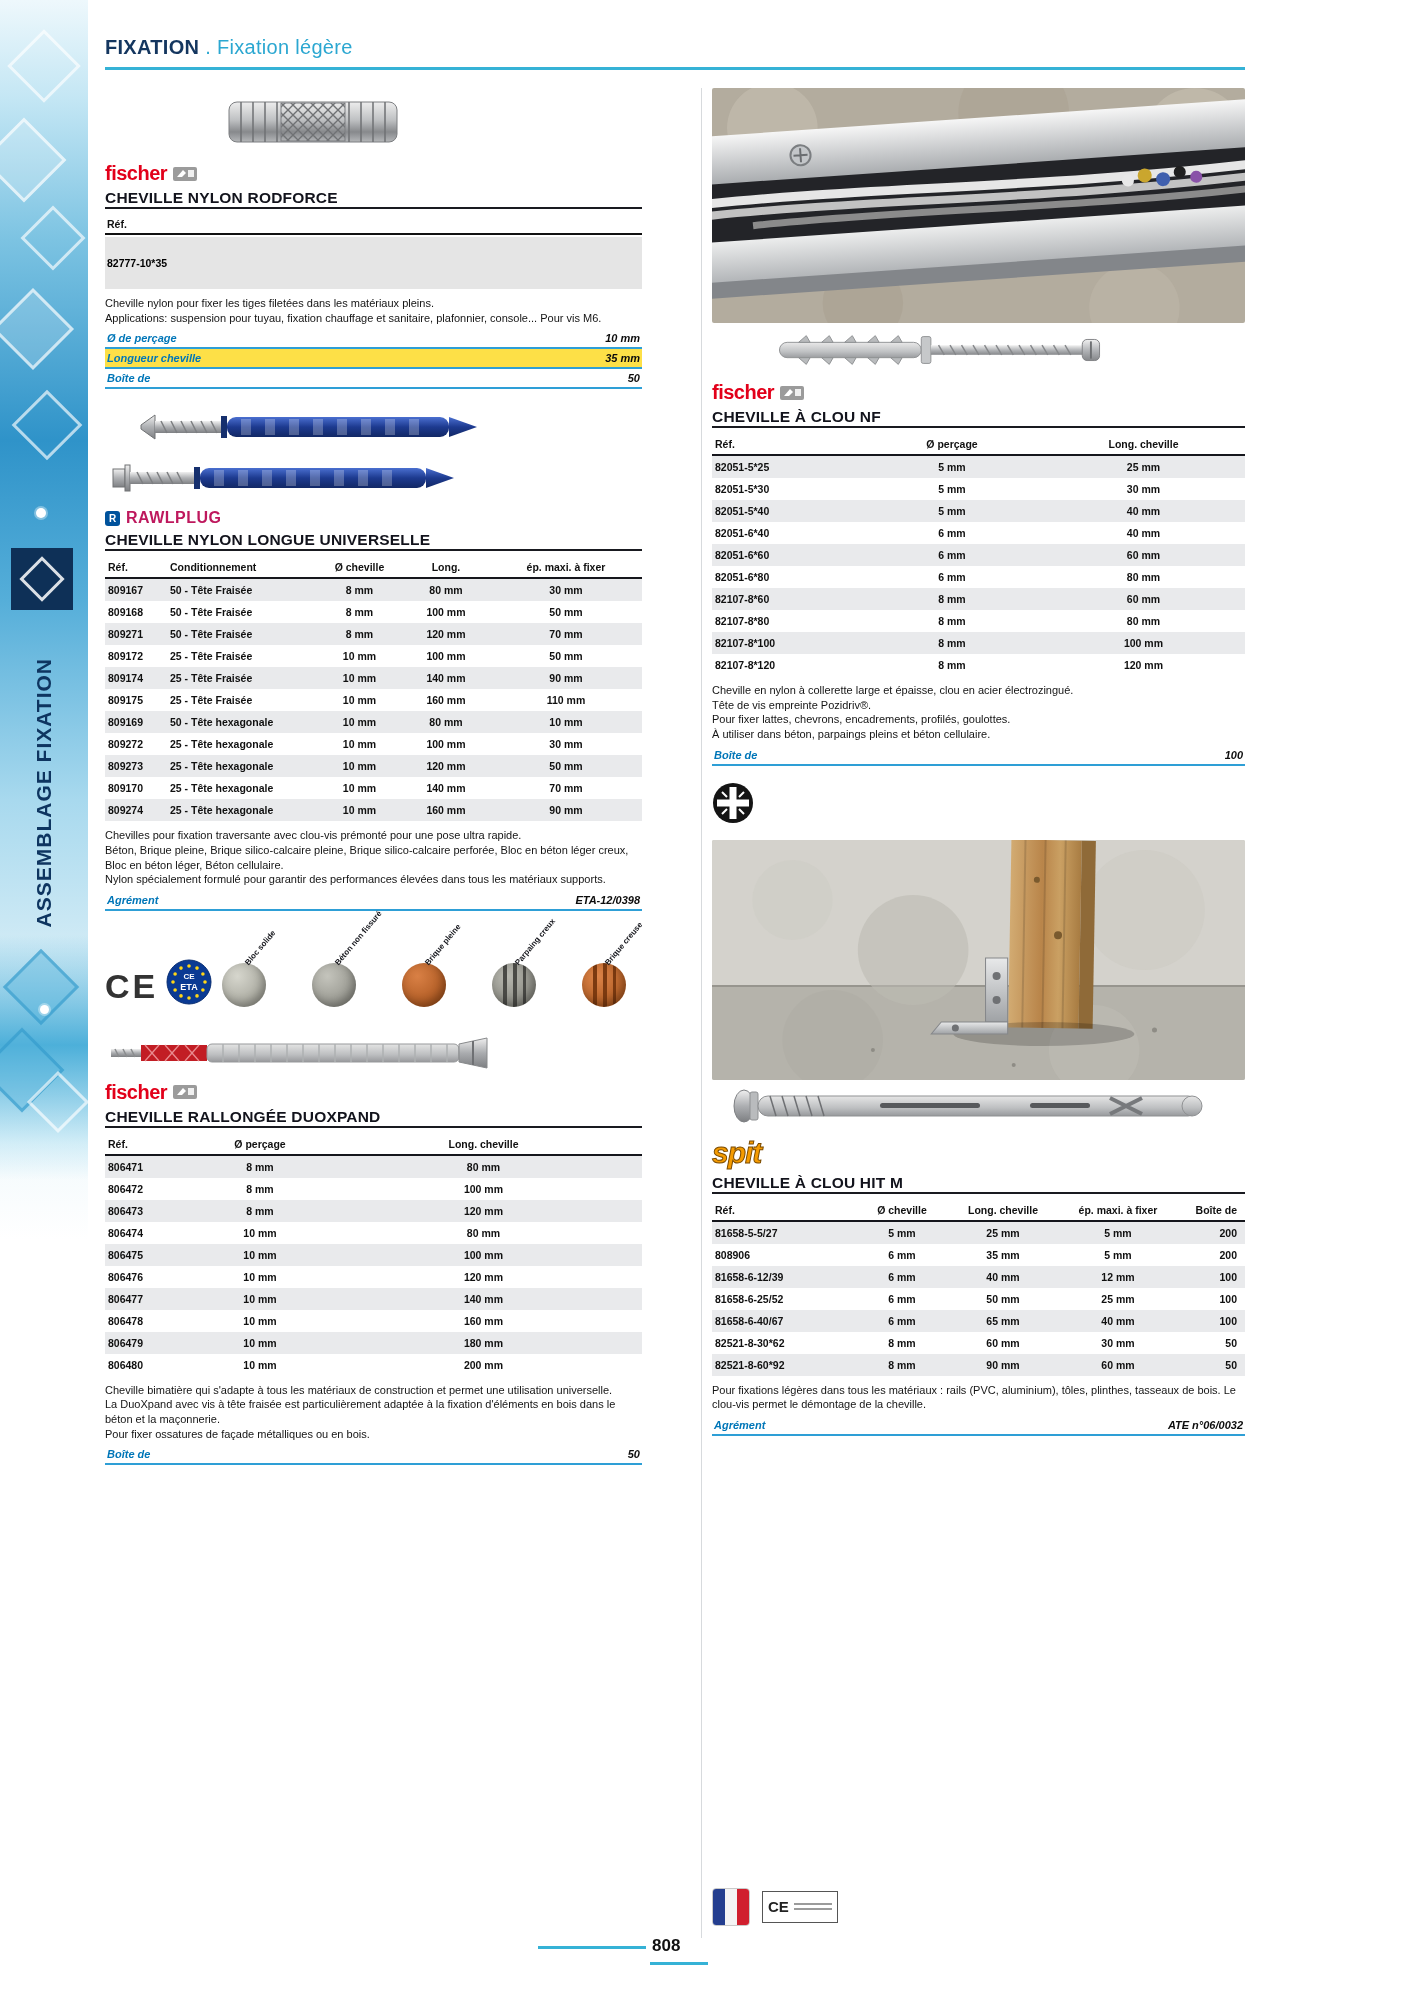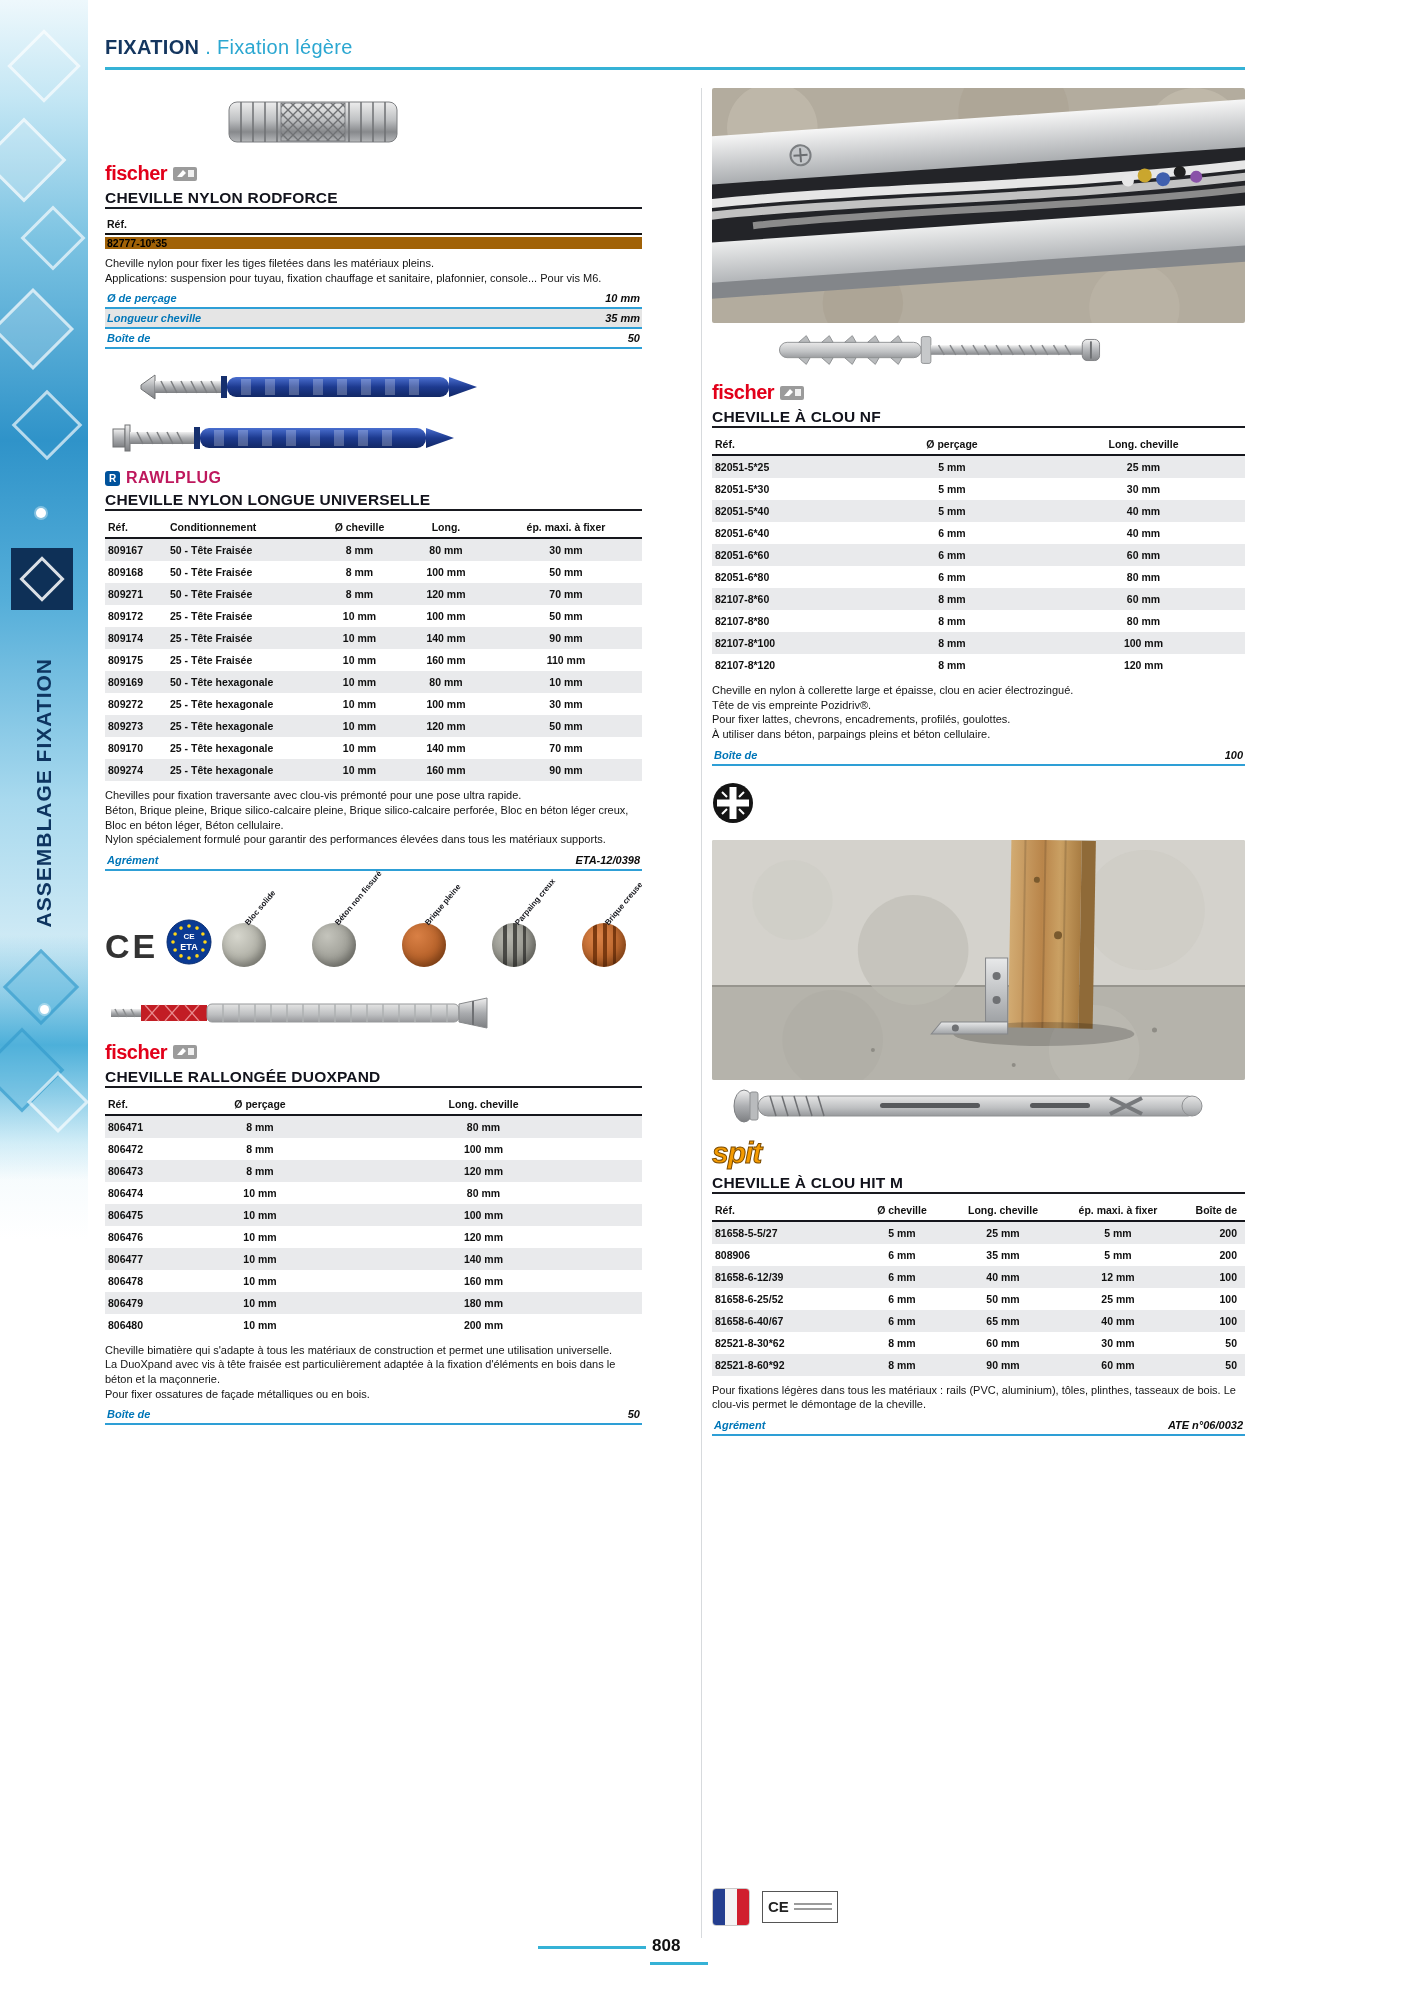--- a/index.html
+++ b/index.html
@@ -43,26 +43,26 @@
   .fischer-text{color:#e2001a;font-size:20px;font-weight:bold;letter-spacing:-.5px}
   .fischer-mark{width:24px;height:14px}
   .rawl-mark{width:15px;height:15px;border-radius:3px;background:#00529c;color:#fff;font-size:10px;font-weight:bold;display:inline-flex;align-items:center;justify-content:center}
   .rawl-text{color:#be185d;font-size:16px;font-weight:bold;letter-spacing:.5px}
   .spit-text{font-size:30px;font-weight:bold;font-style:italic;color:#f59b00;letter-spacing:-1px;-webkit-text-stroke:1px #7a4a00}
 
   
   .sec-title{margin:4px 0 0;padding-bottom:0;border-bottom:2px solid #191a20;font-size:15.5px;font-weight:bold;color:#12131c;letter-spacing:.2px}
   .mini-ref{margin-top:6px}
   .mini-th{font-size:10.5px;font-weight:bold;color:#111;padding:3px 2px;border-bottom:2px solid #111}
-  .ref-band{background:#a16207;font-size:10.5px;font-weight:bold;padding:0 2px;margin-top:2px}
+  .ref-band{background:#e5e5e5;font-size:10.5px;font-weight:bold;padding:20px 2px;margin-top:2px}
   .desc{margin:7px 0 4px;font-size:11px;line-height:1.33;color:#141414;white-space:pre-line}
 
   .props{margin-top:4px}
   .prop-row,.kv-row{display:flex;justify-content:space-between;align-items:center;padding:3px 2px;border-bottom:2px solid #2e9fd6;font-size:11px;font-style:italic;font-weight:bold}
-  .props>[data-idx="1"]{background:#e5e5e5}
+  .props>[data-idx="1"]{background:#fde047}
   .kv-row{margin-top:2px}
   .prop-label{color:#0076b8}
   .prop-value{color:#0c0c0c}
 
   table.data{width:100%;border-collapse:collapse;margin-top:6px}
   table.data th{font-size:10.5px;font-weight:bold;color:#101010;padding:4px 3px;border-bottom:2px solid #15161c;text-align:center}
   table.data td{font-size:10.5px;font-weight:bold;color:#101010;padding:5px 3px;text-align:center}
   table.data th.al,table.data td.al{text-align:left}
   table.data th.ar,table.data td.ar{text-align:right;padding-right:8px}
   table.data tbody tr:nth-child(odd){background:#e9eaec}

